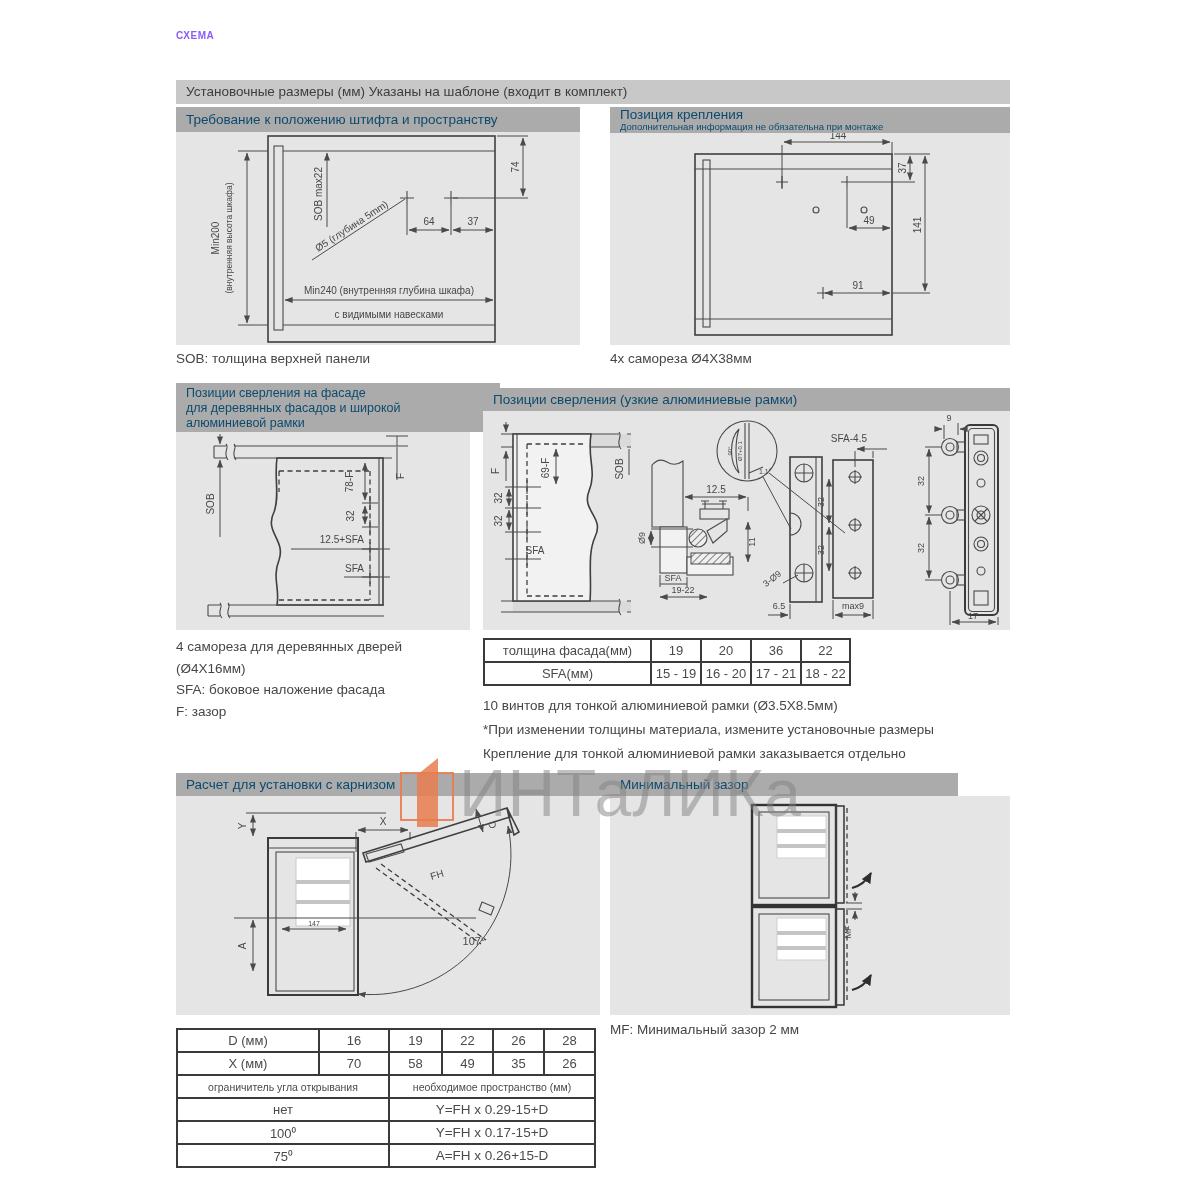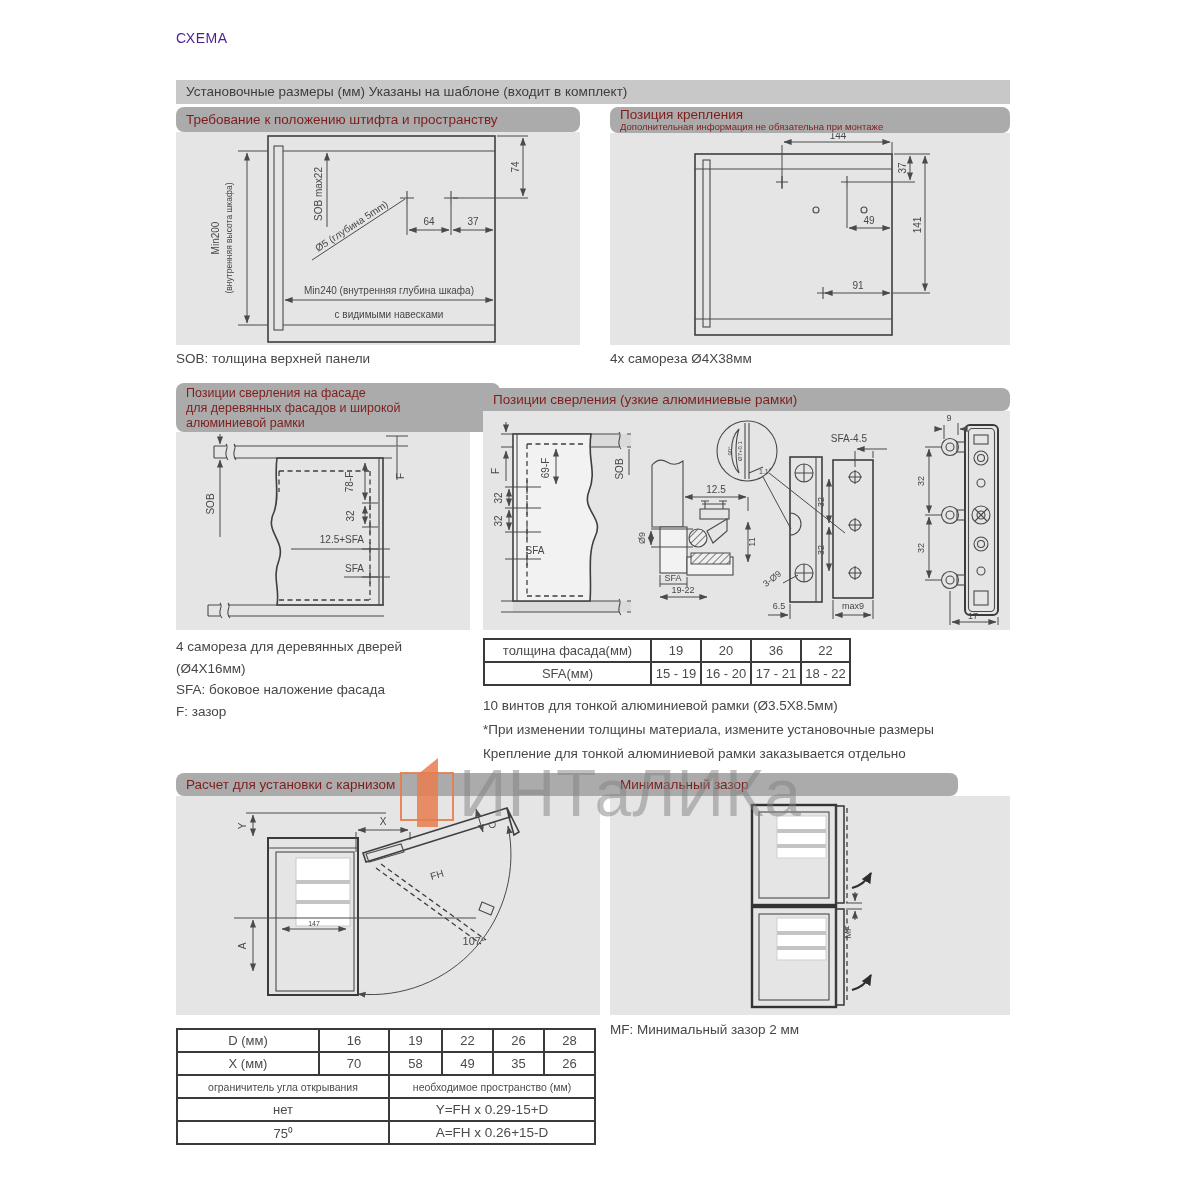--- a/index.html
+++ b/index.html
@@ -1,19 +1,19 @@
 <!DOCTYPE html>
 <html><head>
 <meta charset="utf-8">
 <style>
   html,body{margin:0;padding:0;}
   body{width:1200px;height:1200px;background:#ffffff;position:relative;
        font-family:"Liberation Sans",sans-serif;color:#454545;overflow:hidden;}
   .abs{position:absolute;}
-  .hdr{background:#ababab;color:#7f1d1d;border-radius:8px;}
+  .hdr{background:#ababab;color:#0c4a6e;}
   .panel{background:#e5e5e5;}
   .cap{font-size:13.5px;color:#474747;}
   table{border-collapse:collapse;background:#fff;border-radius:15px;}
   td{border:2px solid #3a3a3a;text-align:center;color:#4a4a4a;font-size:13px;padding:0;height:21px;}
   
   svg text{font-family:"Liberation Sans",sans-serif;fill:#474747;text-anchor:middle;}
   .ts{text-anchor:start;}
   .te{text-anchor:end;}
   .f6{font-size:6px}.f7{font-size:7px}.f8{font-size:8.5px}.f9{font-size:9px}
   .f10{font-size:10px}.f11{font-size:11px}
@@ -38,21 +38,21 @@
     <marker id="mah" viewBox="0 0 10 10" refX="9" refY="5" markerWidth="11" markerHeight="11" orient="auto-start-reverse" markerUnits="userSpaceOnUse">
       <path d="M0,0.5 L10,5 L0,9.5 Z" fill="#2e2e2e"></path>
     </marker>
     <pattern id="hatch" patternUnits="userSpaceOnUse" width="5" height="5" patternTransform="rotate(45)">
       <rect width="5" height="5" fill="#efefef"></rect>
       <line x1="0" y1="0" x2="0" y2="5" stroke="#555" stroke-width="1.5"></line>
     </pattern>
   </defs>
 </svg>
 
-<div class="abs" style="left:176px;top:30px;font-size:14px;font-weight:normal;color:#4c1d95;letter-spacing:.5px">СХЕМА</div>
+<div class="abs" style="left:176px;top:30px;font-size:10px;font-weight:bold;color:#8b5cf6;letter-spacing:.5px">СХЕМА</div>
 
 <div class="abs" style="left:176px;top:80px;width:834px;height:24px;background:#c8c8c8;font-size:13.5px;line-height:24px;padding-left:10px;box-sizing:border-box;color:#3d3d3d">Установочные размеры (мм)  Указаны на шаблоне (входит в комплект)</div>
 
 <div class="abs hdr" style="left:176px;top:107px;width:404px;height:25px;font-size:13.5px;line-height:25px;padding-left:10px;box-sizing:border-box">Требование к положению штифта и пространству</div>
 <div class="abs panel" style="left:176px;top:132px;width:404px;height:213px">
   <svg width="404" height="213" viewBox="0 0 404 213">
     <rect x="92" y="4" width="227" height="206" class="ln15"></rect>
     <rect x="98" y="14" width="9" height="184" class="ln"></rect>
     <line x1="107" y1="19" x2="319" y2="19" class="ln"></line>
     <line x1="107" y1="193" x2="319" y2="193" class="ln"></line>
@@ -463,20 +463,24 @@
   </tr>
   <tr>
     <td colspan="2" style="font-size:10.5px">ограничитель угла открывания</td>
     <td colspan="4" style="font-size:10.5px">необходимое пространство (мм)</td>
   </tr>
   <tr>
     <td colspan="2">нет</td>
     <td colspan="4" style="font-size:13.5px">Y=FH x 0.29-15+D</td>
   </tr>
   <tr>
+    <td colspan="2">100⁰</td>
+    <td colspan="4" style="font-size:13.5px">Y=FH x 0.17-15+D</td>
+  </tr>
+  <tr>
     <td colspan="2">75⁰</td>
     <td colspan="4" style="font-size:13.5px">A=FH x 0.26+15-D</td>
   </tr>
 </tbody>
   </table>
 
 <div class="abs" style="left:396px;top:754px;z-index:41">
   <svg width="64" height="80" viewBox="0 0 64 80">
     <rect x="5" y="19" width="52" height="47" fill="none" stroke="#e87c4e" stroke-width="2" opacity="0.9"></rect>
     <path d="M21,21 L42,4 L42,73 L21,73 Z" fill="#e87c4e" opacity="0.85"></path>

